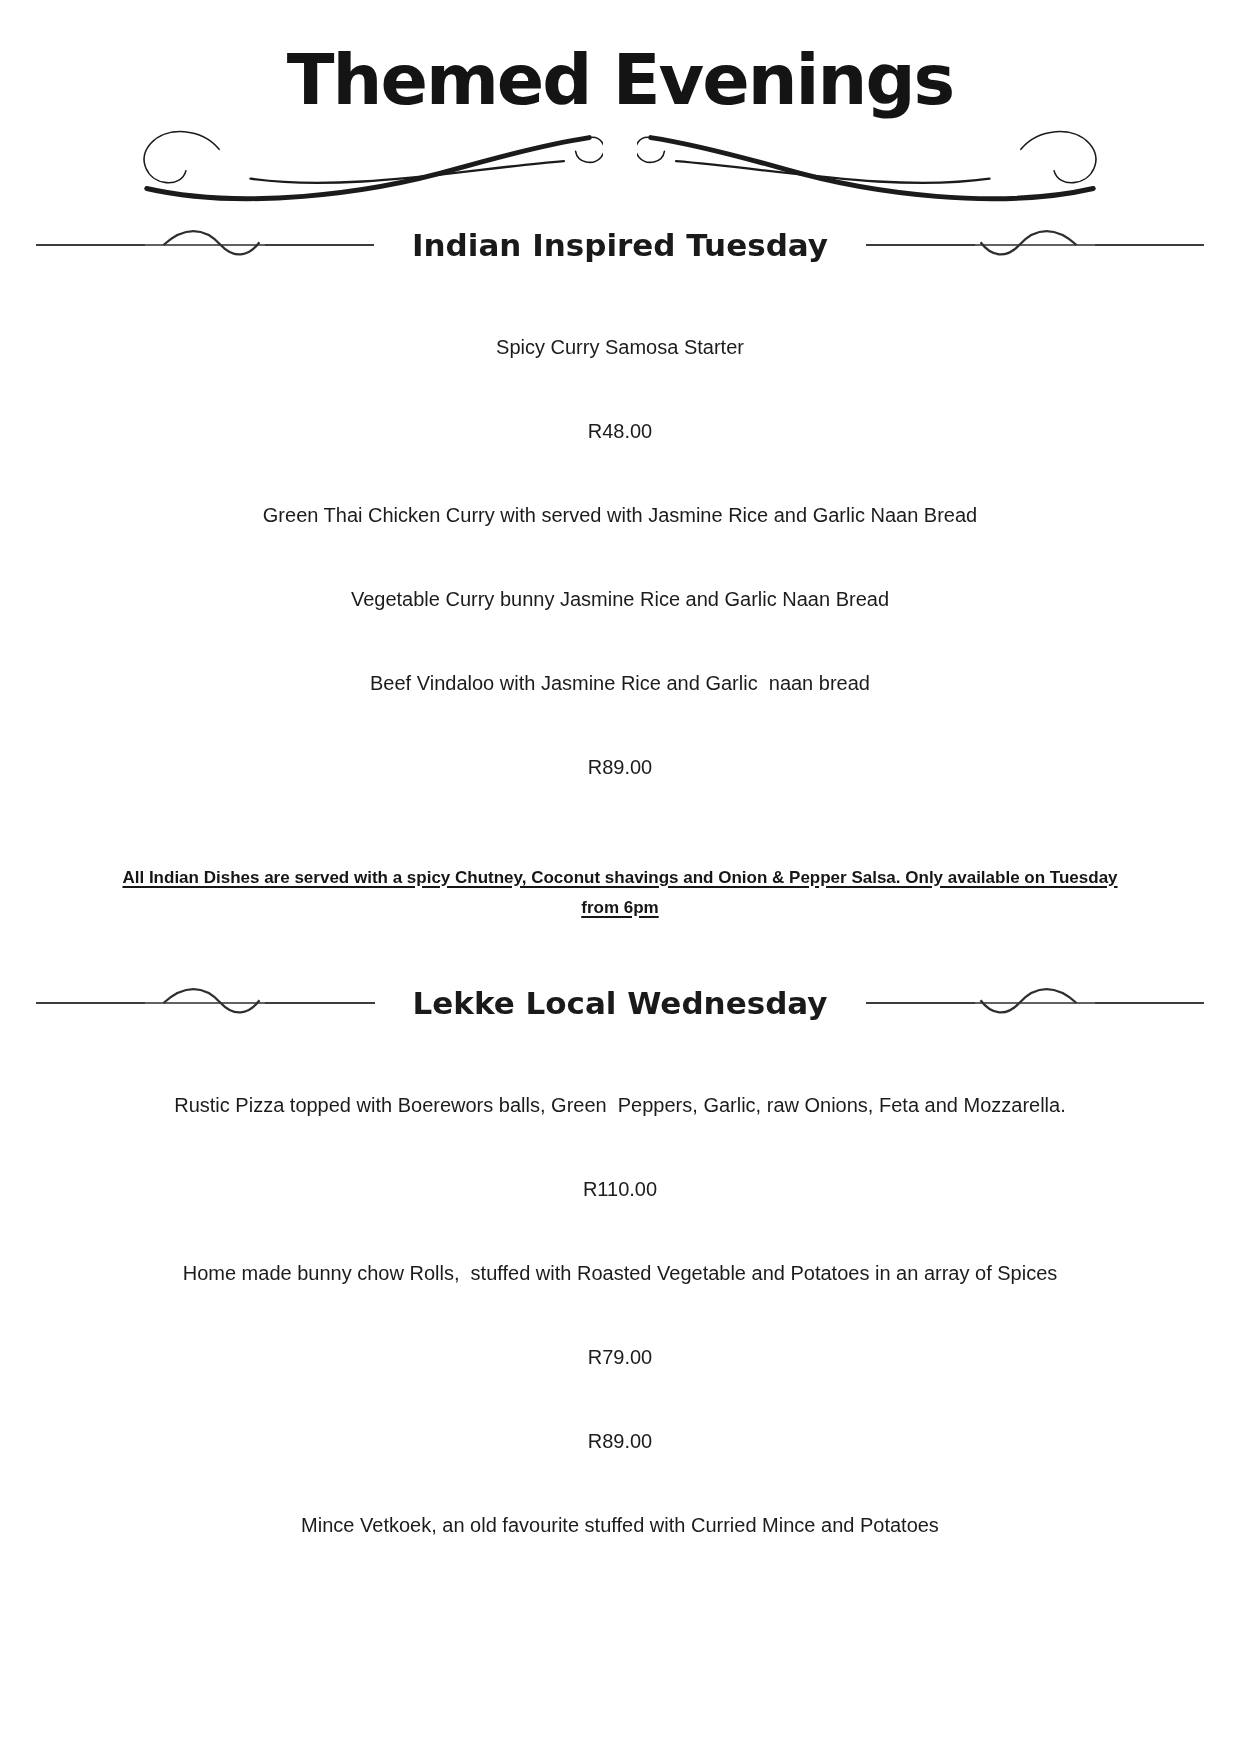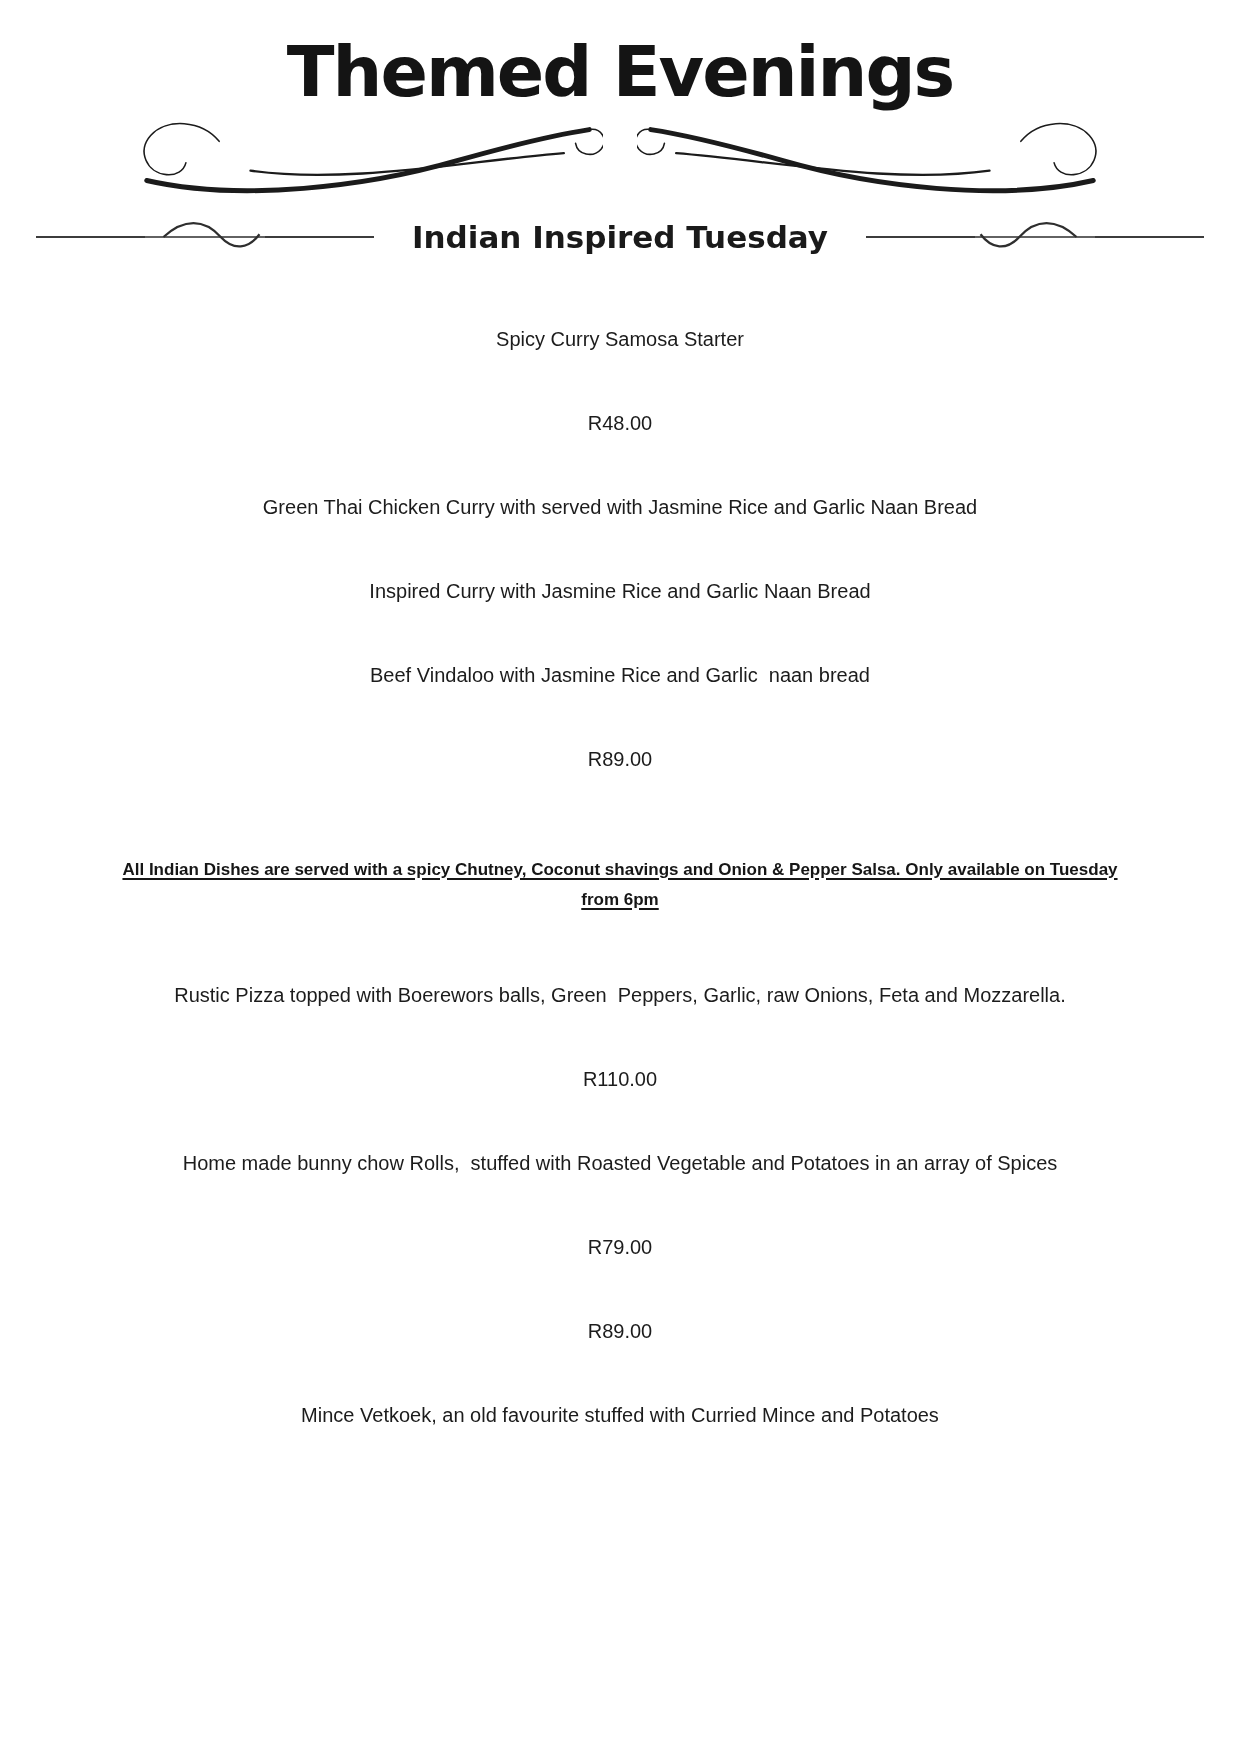--- a/index.html
+++ b/index.html
@@ -1,20 +1,20 @@
 <!DOCTYPE html>
 <html><head>
 <meta charset="utf-8">
 <style>
   * { margin:0; padding:0; box-sizing:border-box; }
   html,body { background:#ffffff; }
   .page {
     position:relative;
     width:1240px; height:1614px;
-    margin:8px auto;
+    margin:16px auto;
     background:#ffffff;
     overflow:hidden;
     font-family:"Liberation Sans", sans-serif;
     color:#1c1c1c;
   }
   .title {
     margin-top:24px;
     text-align:center;
     font-family:"DejaVu Sans", sans-serif;
     font-weight:bold;
@@ -125,28 +125,45 @@
         <svg class="wave" viewBox="0 0 130 36">
             <use href="#wave-g"></use>
           </svg>
         <span class="hline"></span>
       </div>
     </div>
     <div class="items">
       <p>Spicy Curry Samosa Starter</p>
       <p>R48.00</p>
       <p>Green Thai Chicken Curry with served with Jasmine Rice and Garlic Naan Bread</p>
-      <p>Inspired Curry with Jasmine Rice and Garlic Naan Bread</p>
+      <p>Vegetable Curry bunny Jasmine Rice and Garlic Naan Bread</p>
       <p>Beef Vindaloo with Jasmine Rice and Garlic  naan bread</p>
       <p>R89.00</p>
     </div>
     <p class="note">All Indian Dishes are served with a spicy Chutney, Coconut shavings and Onion &amp; Pepper Salsa. Only available on Tuesday from 6pm</p>
   </section>
 
   <section class="menu-section">
+    <div class="sec-head sec-head-2">
+      <div class="rule left">
+        <span class="hline"></span>
+        <svg class="wave" viewBox="0 0 130 36">
+            <use href="#wave-g"></use>
+          </svg>
+        <span class="hline"></span>
+      </div>
+      <h2 class="sec-title">Lekke Local Wednesday</h2>
+      <div class="rule right">
+        <span class="hline"></span>
+        <svg class="wave" viewBox="0 0 130 36">
+            <use href="#wave-g"></use>
+          </svg>
+        <span class="hline"></span>
+      </div>
+    </div>
     <div class="items">
       <p>Rustic Pizza topped with Boerewors balls, Green  Peppers, Garlic, raw Onions, Feta and Mozzarella.</p>
       <p>R110.00</p>
       <p>Home made bunny chow Rolls,  stuffed with Roasted Vegetable and Potatoes in an array of Spices</p>
       <p>R79.00</p>
       <p>R89.00</p>
       <p>Mince Vetkoek, an old favourite stuffed with Curried Mince and Potatoes</p>
       
     </div>
 

